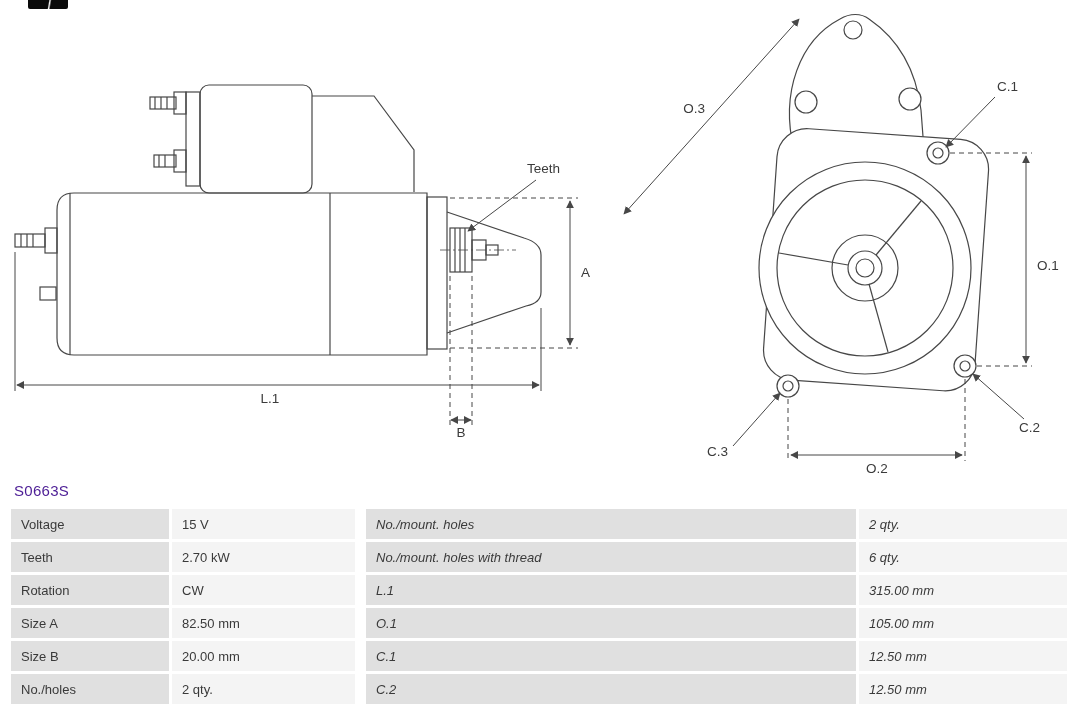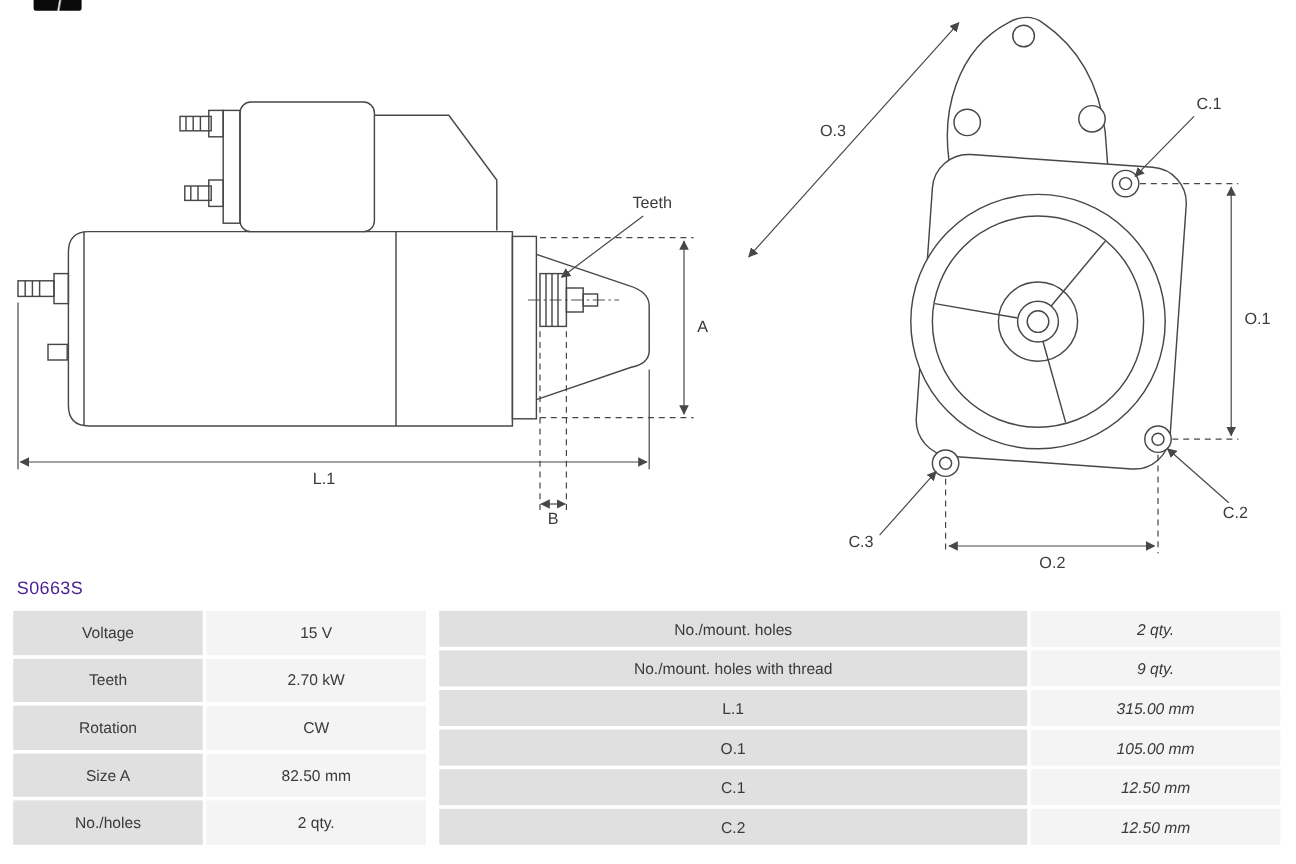--- a/index.html
+++ b/index.html
@@ -25,30 +25,30 @@
     font-weight: 400;
     letter-spacing: 0.3px;
     color: #e8312a;
   }
   .tables { display: flex; gap: 5px; padding: 0 8px; }
   table.spec { border-collapse: separate; border-spacing: 3px; }
   table.spec td {
     height: 30px;
     padding: 0 10px;
     font-size: 13px;
-    text-align: center;
+    text-align: left;
     vertical-align: middle;
     color: #3a3a3a;
     white-space: nowrap;
   }
   td.lbl { background: #e0e0e0; }
   td.val { background: #f4f4f4; }
   .spec-left  td.lbl { width: 158px; }
   .spec-left  td.val { width: 183px; }
-  .spec-right td.lbl { width: 490px; }
+  .spec-right td.lbl { width: 490px; font-style: italic; }
   .spec-right td.val { width: 208px; font-style: italic; }
 </style>
 </head>
 <body>
 
 <div class="logo-mark"></div>
 
 <svg class="drawing" width="1080" height="480" viewBox="0 0 1080 480">
   <defs>
     <marker id="arr" viewBox="0 0 10 10" refX="9" refY="5" markerWidth="8" markerHeight="8" orient="auto-start-reverse">
@@ -198,35 +198,39 @@
       </tr>
       <tr>
         <td class="lbl">Rotation</td>
         <td class="val">CW</td>
       </tr>
       <tr>
         <td class="lbl">Size A</td>
         <td class="val">82.50 mm</td>
       </tr>
       <tr>
+        <td class="lbl">Size B</td>
+        <td class="val">20.00 mm</td>
+      </tr>
+      <tr>
         <td class="lbl">No./holes</td>
         <td class="val">2 qty.</td>
       </tr>
     </tbody>
   </table>
 
   <table class="spec spec-right">
     <tbody>
       <tr>
         <td class="lbl">No./mount. holes</td>
         <td class="val">2 qty.</td>
       </tr>
       <tr>
         <td class="lbl">No./mount. holes with thread</td>
-        <td class="val">9 qty.</td>
+        <td class="val">6 qty.</td>
       </tr>
       <tr>
         <td class="lbl">L.1</td>
         <td class="val">315.00 mm</td>
       </tr>
       <tr>
         <td class="lbl">O.1</td>
         <td class="val">105.00 mm</td>
       </tr>
       <tr>

